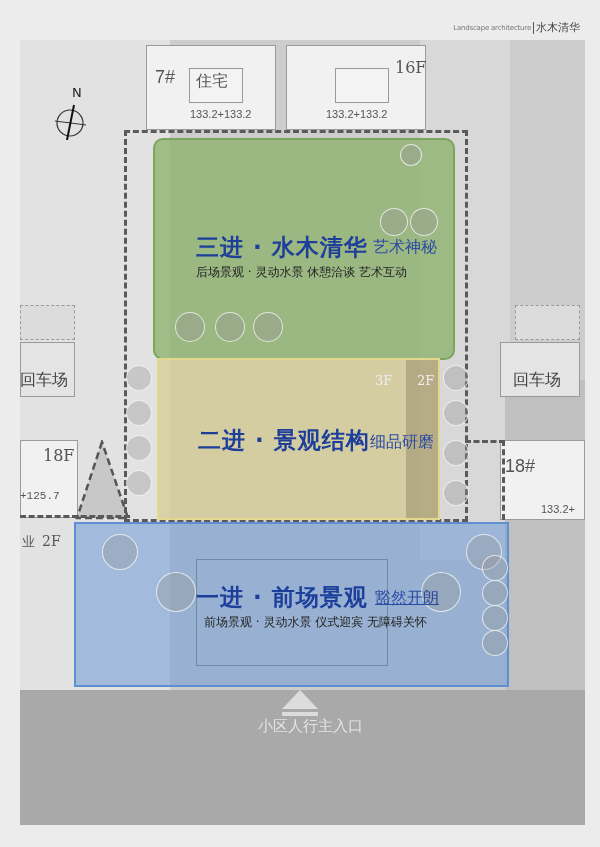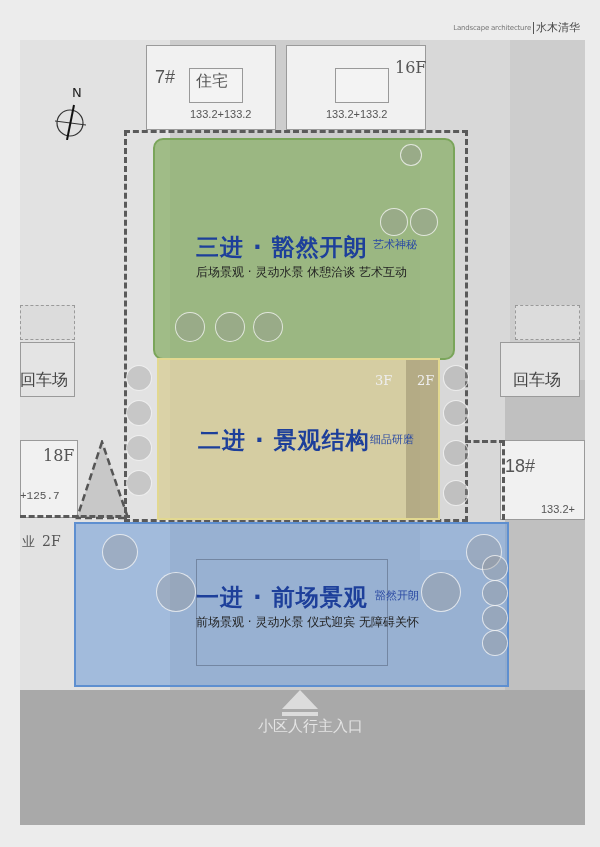--- a/index.html
+++ b/index.html
@@ -37,21 +37,21 @@
   }
   .zone-yellow {
     left: 157px; top: 358px; width: 283px; height: 162px;
     background: rgba(215,205,150,0.78); border: 2px solid #e2d890; box-sizing: border-box;
   }
   .zone-blue {
     left: 74px; top: 522px; width: 435px; height: 165px;
     background: rgba(110,155,215,0.55); border: 2px solid #5e8fd0; box-sizing: border-box;
   }
   .zone-title { position: absolute; font-weight: bold; color: #1d3f9a; font-size: 23px; white-space: nowrap; letter-spacing: 1px; }
-  .zone-tag { position: absolute; color: #2b4aa3; font-size: 11px; white-space: nowrap; }
+  .zone-tag { position: absolute; color: #2b4aa3; font-size: 16px; white-space: nowrap; }
   .zone-sub { position: absolute; color: #222; font-size: 12px; white-space: nowrap; }
 
   .tree { position: absolute; width: 26px; height: 26px; border-radius: 50%; border: 1px solid rgba(255,255,255,0.7); background: rgba(150,150,150,0.35); box-sizing: border-box; }
   .entrance-label { position: absolute; color: #e4e4e4; font-size: 15px; white-space: nowrap; text-align: right; }
 </style>
 </head>
 <body>
 
 <div class="header">
   <span class="en">Landscape architecture</span>
@@ -123,21 +123,21 @@
 <div class="tree" style="left:443px;top:480px;"></div>
 
 <div class="abs zone-green">
   <div class="tree" style="left:20px;top:172px;width:30px;height:30px;"></div>
   <div class="tree" style="left:60px;top:172px;width:30px;height:30px;"></div>
   <div class="tree" style="left:98px;top:172px;width:30px;height:30px;"></div>
   <div class="tree" style="left:225px;top:68px;width:28px;height:28px;"></div>
   <div class="tree" style="left:255px;top:68px;width:28px;height:28px;"></div>
   <div class="tree" style="left:245px;top:4px;width:22px;height:22px;"></div>
 </div>
-<div class="zone-title" style="left:196px;top:232px;">三进 · 豁然开朗</div>
+<div class="zone-title" style="left:196px;top:232px;">三进 · 水木清华</div>
 <div class="zone-tag" style="left:373px;top:237px;">艺术神秘</div>
 <div class="zone-sub" style="left:196px;top:264px;">后场景观 · 灵动水景 休憩洽谈 艺术互动</div>
 
 <div class="abs zone-yellow">
   <div class="abs" style="right:0;top:0;width:32px;height:158px;background:rgba(120,110,80,0.35);"></div>
 </div>
 <div class="lbl serif" style="left:375px;top:373px;font-size:13px;color:#eee;">3F</div>
 <div class="lbl serif" style="left:417px;top:373px;font-size:13px;color:#eee;">2F</div>
 <div class="zone-title" style="left:198px;top:425px;">二进 · 景观结构</div>
 <div class="zone-tag" style="left:370px;top:432px;">细品研磨</div>
@@ -147,22 +147,22 @@
   <div class="tree" style="left:345px;top:48px;width:40px;height:40px;"></div>
   <div class="tree" style="left:26px;top:10px;width:36px;height:36px;"></div>
   <div class="tree" style="left:390px;top:10px;width:36px;height:36px;"></div>
   <div class="abs" style="left:120px;top:35px;width:190px;height:105px;border:1px solid rgba(60,70,90,0.4);"></div>
 </div>
 <div class="tree" style="left:482px;top:555px;"></div>
 <div class="tree" style="left:482px;top:580px;"></div>
 <div class="tree" style="left:482px;top:605px;"></div>
 <div class="tree" style="left:482px;top:630px;"></div>
 <div class="zone-title" style="left:196px;top:582px;">一进 · 前场景观</div>
-<div class="zone-tag" style="left:375px;top:588px;">豁然开朗</div>
-<div class="zone-sub" style="left:196px;top:614px;">前场景观 · 灵动水景 仪式迎宾 无障碍关怀</div>
+<div class="zone-tag" style="left:375px;top:588px;text-decoration:underline;">豁然开朗</div>
+<div class="zone-sub" style="left:196px;top:614px;padding-left:8px;">前场景观 · 灵动水景 仪式迎宾 无障碍关怀</div>
 
 <div class="abs" style="left:280px;top:690px;width:40px;height:26px;">
   <svg width="40" height="26">
       <polygon points="20,0 2,19 38,19" fill="#dcdcdc"></polygon>
       <rect x="2" y="22" width="36" height="4" fill="#dcdcdc"></rect>
     </svg>
 </div>
 <div class="entrance-label" style="left:258px;top:717px;">小区人行主入口</div>
 
 </body></html>

